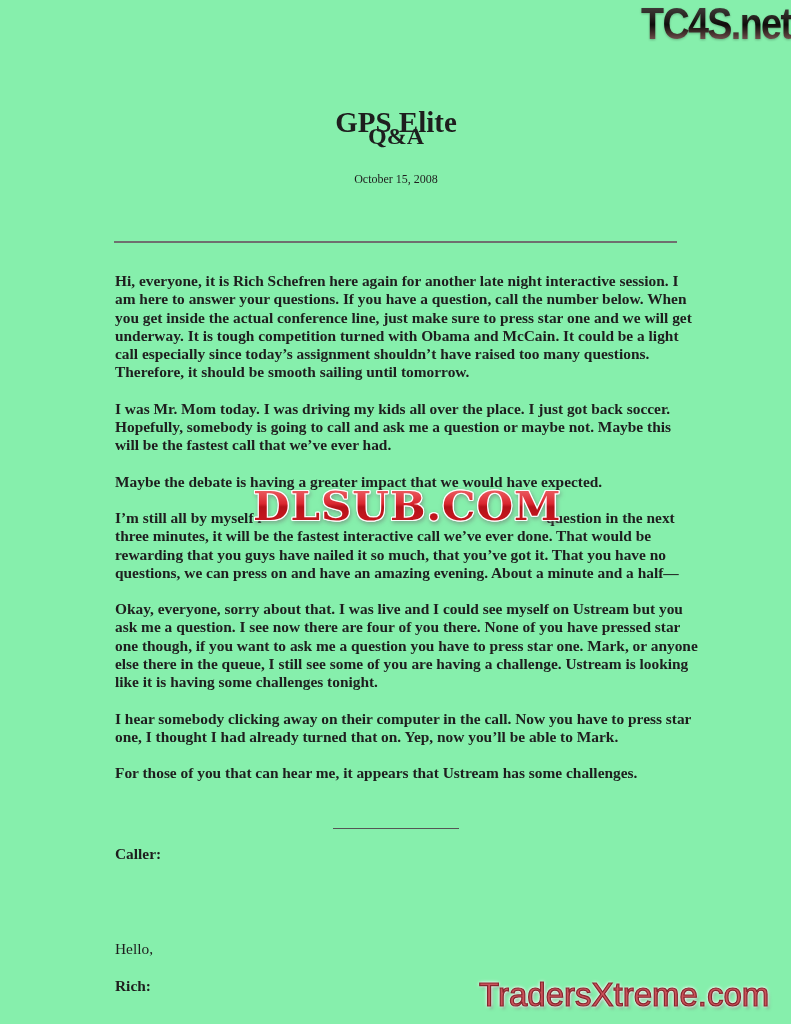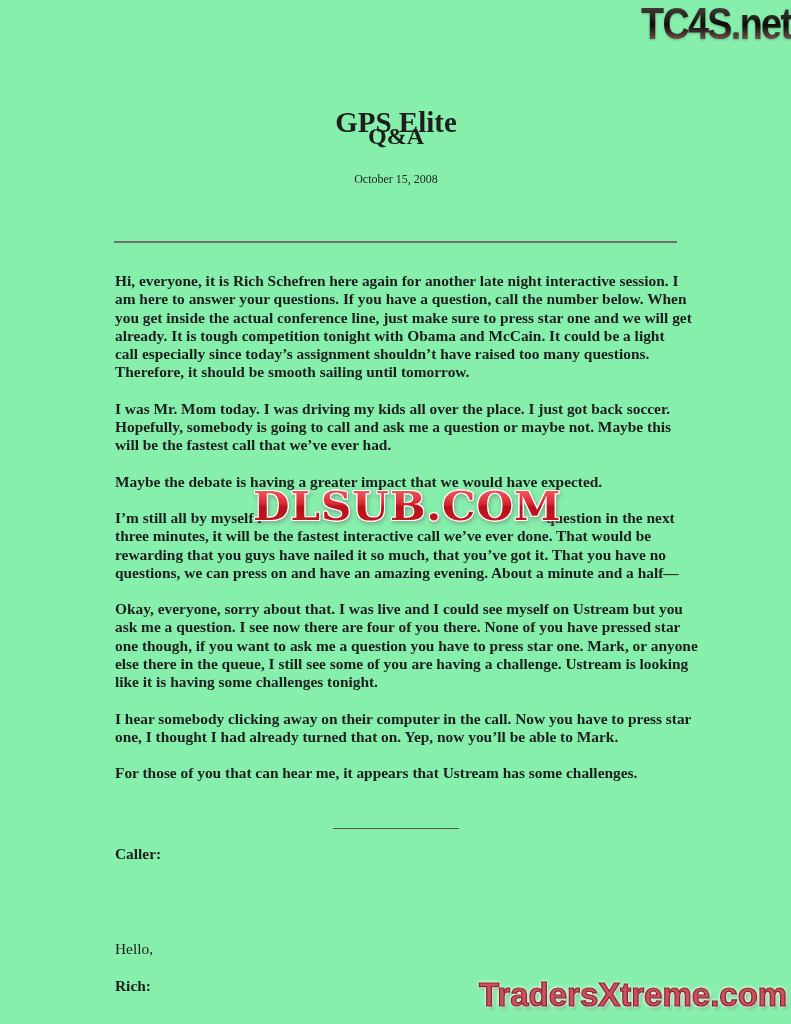--- a/index.html
+++ b/index.html
@@ -60,21 +60,21 @@
   }
   .dialogue{
     position:absolute;top:845px;left:115px;width:565px;
     font-size:15.4px;line-height:18.3px;
   }
   .drow{display:flex;margin-bottom:18.5px;flex-direction:column;}
   .speaker{font-weight:bold;width:95px;flex:0 0 95px;}
   
   .traders{
     position:absolute;top:978px;left:479px;
-    font-family:"Liberation Sans", sans-serif;font-weight:bold;
+    font-family:"Liberation Sans", sans-serif;font-weight:normal;
     font-size:33px;line-height:1;letter-spacing:0px;
     color:#ca525a;
     -webkit-text-stroke:1.2px #86262e;
     text-shadow:0 0 2px #ffffff,0 0 3px #ffffff,0 0 4px #ffffff,2px 3px 3px rgba(130,130,130,0.55);
   }
 </style>
 </head>
 <body>
 
 <div class="page">
@@ -86,21 +86,21 @@
   <div class="docdate">October 15, 2008</div>
 
   <div class="rule"></div>
 
   <div class="bodytext">
 
     <div class="para">
       <div class="line">Hi, everyone, it is Rich Schefren here again for another late night interactive session. I</div>
       <div class="line">am here to answer your questions. If you have a question, call the number below. When</div>
       <div class="line">you get inside the actual conference line, just make sure to press star one and we will get</div>
-      <div class="line">already. It is tough competition tonight with Obama and McCain. It could be a light</div>
+      <div class="line">underway. It is tough competition turned with Obama and McCain. It could be a light</div>
       <div class="line">call especially since today’s assignment shouldn’t have raised too many questions.</div>
       <div class="line">Therefore, it should be smooth sailing until tomorrow.</div>
     </div>
 
     <div class="para">
       <div class="line">I was Mr. Mom today. I was driving my kids all over the place. I just got back soccer.</div>
       <div class="line">Hopefully, somebody is going to call and ask me a question or maybe not. Maybe this</div>
       <div class="line">will be the fastest call that we’ve ever had.</div>
     </div>
 

